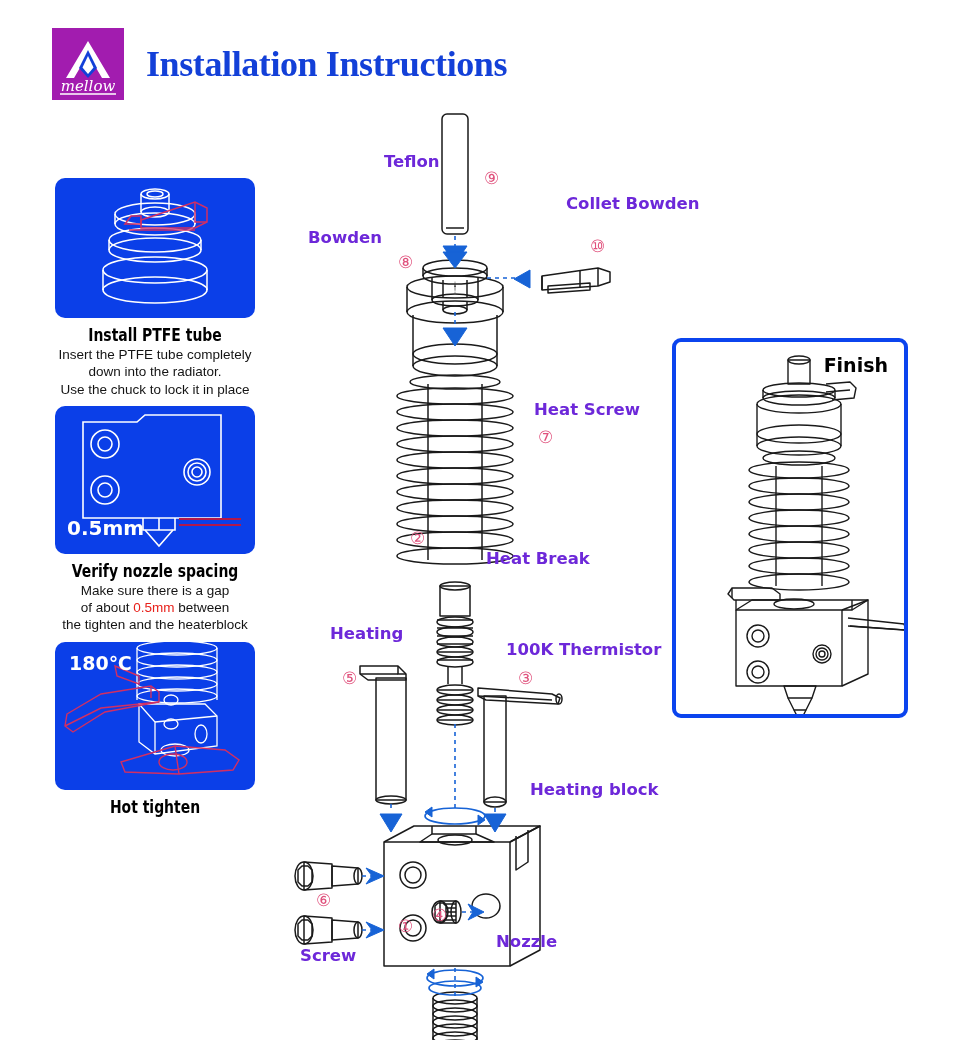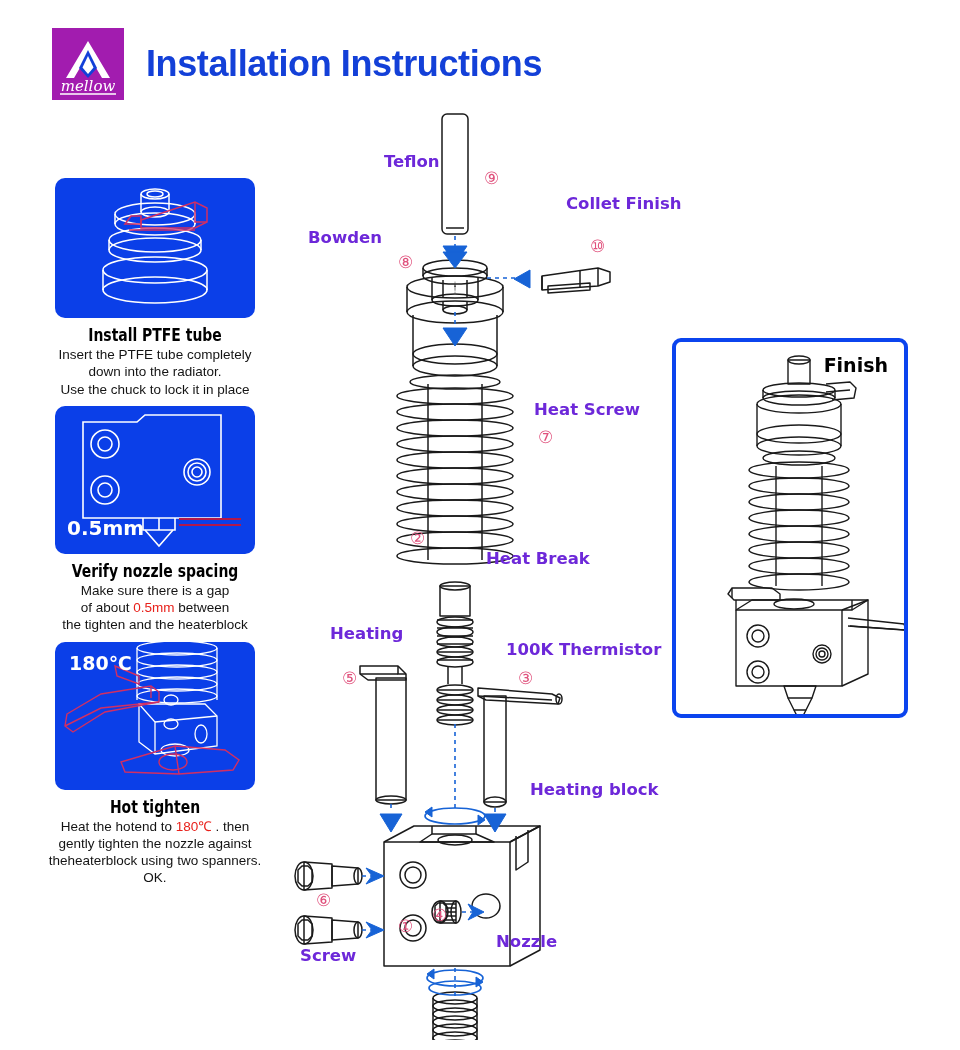--- a/index.html
+++ b/index.html
@@ -17,21 +17,21 @@
   .header { position:absolute; left:52px; top:28px; display:flex; align-items:center; }
   .logo-box {
     width:72px; height:72px; background:#a21caf;
     position:relative; flex:none;
   }
   .logo-box svg { position:absolute; left:0; top:0; }
   .title {
     margin-left:22px;
     font-size:36px; font-weight:bold; color:#1340d8;
     letter-spacing:-0.4px;
-    font-family:Liberation Sans, sans-serif;
+    font-family:Liberation Serif, serif;
     white-space:nowrap;
   }
 
   
   .leftcol { position:absolute; left:40px; top:178px; width:230px; }
   .step-card { margin-bottom:4px; }
   .pic {
     width:200px; height:140px; margin:0 auto;
     background:#0b3fe8; border-radius:10px;
     position:relative; overflow:hidden;
@@ -202,26 +202,20 @@
             <path d="M96 44 L96 56"></path>
             <path d="M66 120 L120 104 L170 108 L184 118 L178 128 L124 132 L70 130 Z"></path>
             <path d="M120 104 L124 132"></path>
             <ellipse cx="118" cy="120" rx="14" ry="8"></ellipse>
             <path d="M60 24 L84 34 L84 42 L62 34 Z"></path>
           </g>
         </svg>
         <div class="pic-temp">180℃</div>
       </div>
       <div class="cap-title">Hot tighten</div>
-      <div class="cap-body">
-        <div>Heat the hotend to <span class="red">180℃</span> . then</div>
-        <div>gently tighten the nozzle against</div>
-        <div>theheaterblock using two spanners.</div>
-        <div>OK.</div>
-      </div>
     </div>
   </div>
 
   <div class="diagram">
     <svg width="420" height="940" viewBox="0 0 420 940">
       <defs>
         <marker id="arrowSmall" markerWidth="6" markerHeight="6" refX="3" refY="3" orient="auto">
           <path d="M0,0 L6,3 L0,6 Z" fill="#1763d6"></path>
         </marker>
       </defs>
@@ -432,21 +426,21 @@
         <path d="M203 882 L196 887 L196 877 Z"></path>
       </g>
     </svg>
 
     <div class="dlabel" style="left:104px; top:52px;">Teflon</div>
     <div class="dnum" style="left:204px; top:68px;">⑨</div>
 
     <div class="dlabel" style="left:28px;  top:128px;">Bowden</div>
     <div class="dnum" style="left:118px; top:152px;">⑧</div>
 
-    <div class="dlabel" style="left:286px; top:94px;">Collet Finish</div>
+    <div class="dlabel" style="left:286px; top:94px;">Collet Bowden</div>
     <div class="dnum" style="left:310px; top:136px;">⑩</div>
 
     <div class="dlabel" style="left:254px; top:300px;">Heat Screw</div>
     <div class="dnum" style="left:258px; top:327px;">⑦</div>
 
     <div class="dlabel" style="left:206px; top:449px;">Heat Break</div>
     <div class="dnum" style="left:130px; top:428px;">②</div>
 
     <div class="dlabel" style="left:50px;  top:524px;">Heating</div>
     <div class="dnum" style="left:62px;  top:568px;">⑤</div>

